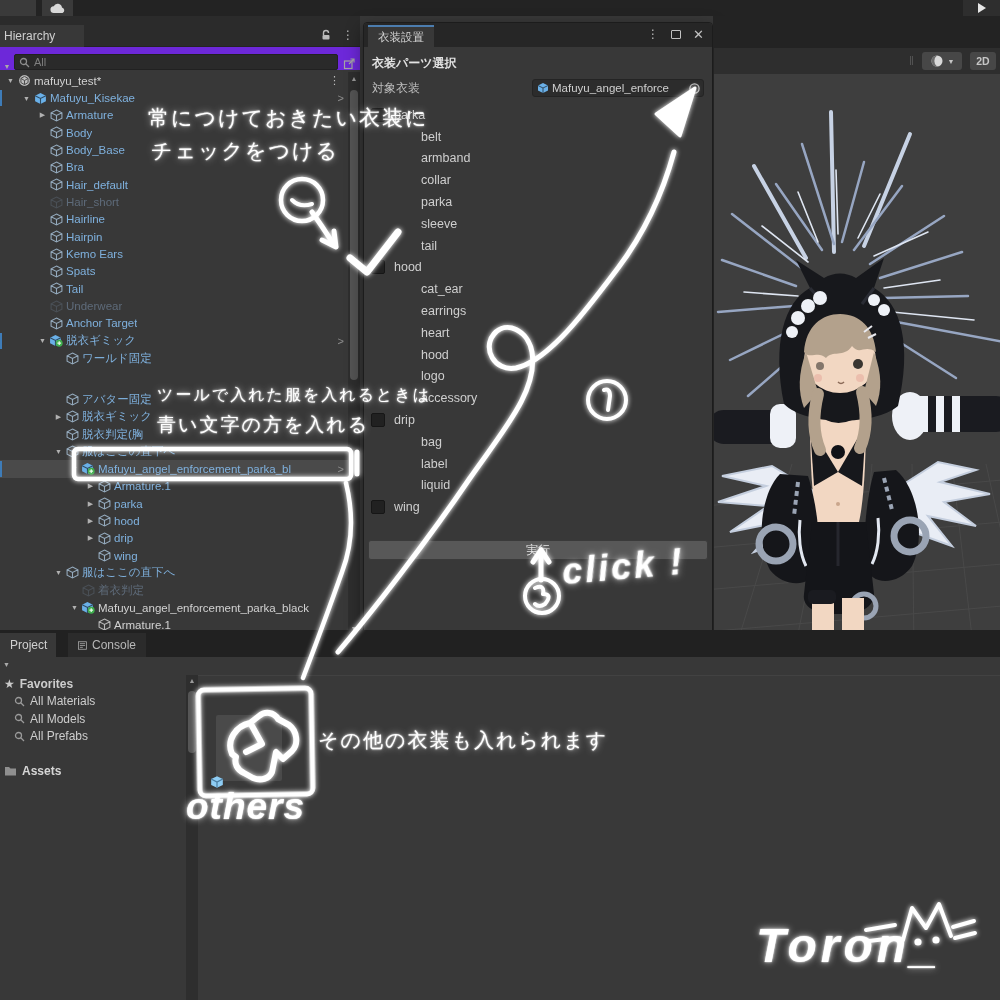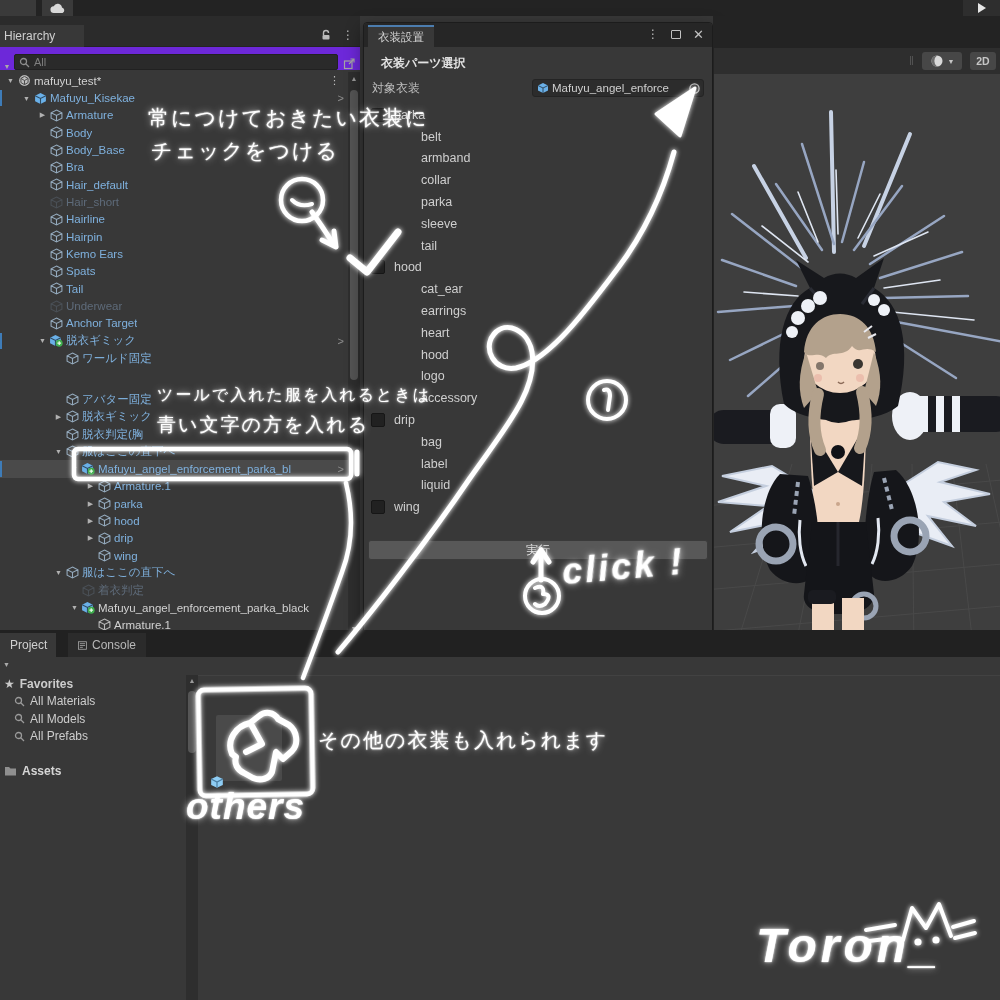--- a/index.html
+++ b/index.html
@@ -42,21 +42,21 @@
   .varrow{position:absolute;left:0;width:12px;text-align:center;font-size:7px;color:#999;}
 
   
   .cwin{position:absolute;left:363px;top:22px;width:350px;height:623px;background:#383838;border:1px solid #1c1c1c;box-shadow:0 6px 18px rgba(0,0,0,.45);border-radius:4px 4px 6px 6px;}
   .cwin-title{position:absolute;left:0;top:0;right:0;height:24px;background:#262626;border-radius:4px 4px 0 0;}
   .cwin-tab{position:absolute;left:4px;top:2px;width:66px;height:22px;background:#383838;border-top:2px solid #4c7daf;color:#d4d4d4;font-size:11.5px;display:flex;align-items:center;justify-content:center;}
   .cwin-btns{position:absolute;right:8px;top:4px;display:flex;gap:12px;align-items:center;color:#c2c2c2;}
   .cwin-btns .sq{width:10px;height:9px;border:1.5px solid #c2c2c2;border-radius:1px;}
   .cwin-btns .x{font-size:13px;line-height:1;}
   .cwin-body{position:absolute;left:0;top:24px;right:0;bottom:0;padding:6px 5px;}
-  .sec-title{font-size:12px;font-weight:bold;color:#e2e2e2;padding:2px 3px 6px;margin-left:9px;}
+  .sec-title{font-size:12px;font-weight:bold;color:#e2e2e2;padding:2px 3px 6px;}
   .targetrow{display:flex;align-items:center;height:20px;padding:0 3px;margin-bottom:6px;}
   .targetrow .tl{font-size:12px;color:#bdbdbd;flex:1;}
   .objfield{width:172px;height:18px;background:#2c2c2c;border:1px solid #242424;border-radius:3px;display:flex;align-items:center;padding:0 2px 0 4px;gap:3px;}
   .objfield .ov{flex:1;color:#cfcfcf;font-size:11.5px;white-space:nowrap;overflow:hidden;}
   .objfield .pick{color:#bdbdbd;flex:0 0 auto;display:flex;}
   .clist{position:relative;}
   .crow{height:21.8px;display:flex;align-items:center;font-size:12.5px;color:#cfcfcf;}
   .crow .cb{width:14px;height:14px;background:#212121;border:1px solid #161616;border-radius:2px;margin-left:2px;flex:0 0 14px;}
   .crow.l0 .lab{margin-left:9px;}
   .crow.l1 .lab{margin-left:52px;}

